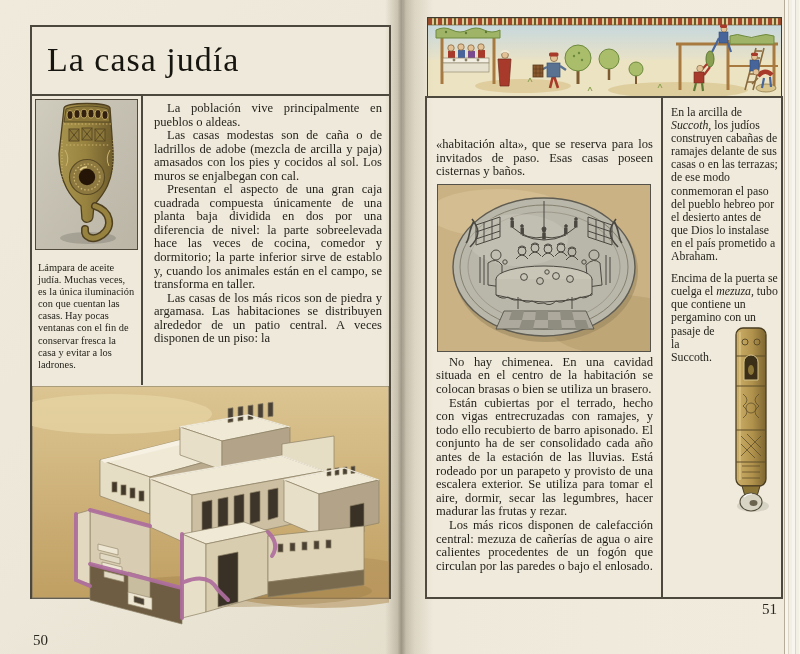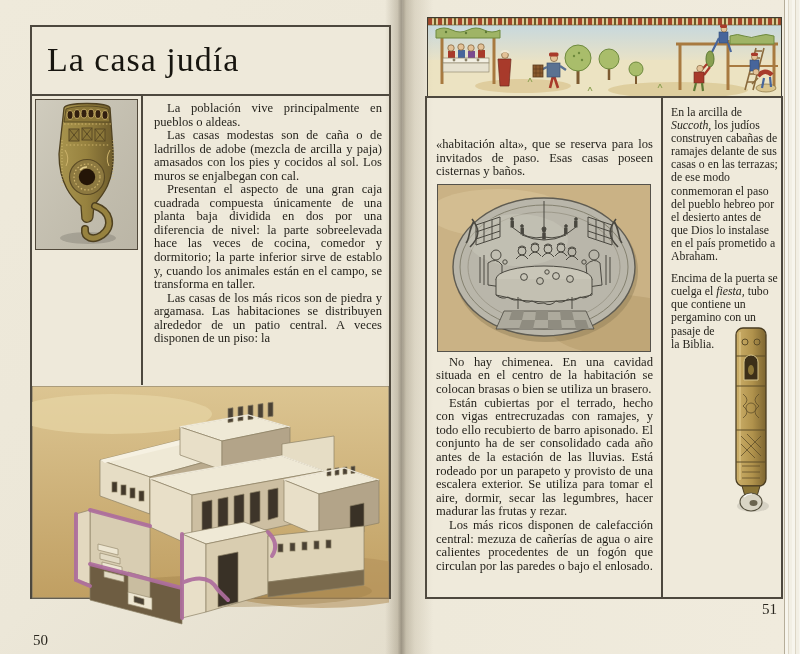--- a/index.html
+++ b/index.html
@@ -106,20 +106,21 @@
               <path d="M29,50 q5,8 1,16 M74,50 q-5,8 -1,16" stroke="#cdb36b" stroke-width="1" fill="none"></path>
               <circle cx="51" cy="77" r="17.5" fill="#8d7940" stroke="#5a4a24" stroke-width="1.2"></circle>
               <circle cx="51" cy="77" r="13" fill="none" stroke="#cdb36b" stroke-width="1.2" stroke-dasharray="1.6 2"></circle>
               <circle cx="51" cy="77" r="8.2" fill="#241507"></circle>
               <path d="M44,70 a9,9 0 0 1 7,-3" stroke="#e4cf8e" stroke-width="1.4" fill="none"></path>
               <path d="M59,106 C74,111 78,126 66,135 C57,141 48,138 49,129" fill="none" stroke="#4f4120" stroke-width="8" stroke-linecap="round"></path>
               <path d="M59,106 C74,111 78,126 66,135 C57,141 48,138 49,129" fill="none" stroke="#97823f" stroke-width="5" stroke-linecap="round"></path>
               <path d="M26,40 L26,86 M77,40 L77,80" stroke="#d8c27a" stroke-width=".8" stroke-dasharray="1 2"></path>
             </svg>
           </figure>
+          <p class="caption">Lámpara de aceite judía. Muchas veces, es la única iluminación con que cuentan las casas. Hay pocas ventanas con el fin de conservar fresca la casa y evitar a los ladrones.</p>
         </aside>
         <div class="main-text">
           <p>La población vive principalmente en pueblos o aldeas.</p>
           <p>Las casas modestas son de caña o de ladrillos de adobe (mezcla de arcilla y paja) amasados con los pies y cocidos al sol. Los muros se enjalbegan con cal.</p>
           <p>Presentan el aspecto de una gran caja cuadrada compuesta únicamente de una planta baja dividida en dos por una diferencia de nivel: la parte sobreelevada hace las veces de cocina, comedor y dormitorio; la parte inferior sirve de establo y, cuando los animales están en el campo, se transforma en taller.</p>
           <p>Las casas de los más ricos son de piedra y argamasa. Las habitaciones se distribuyen alrededor de un patio central. A veces disponen de un piso: la</p>
         </div>
       </div>
     </div>
 
@@ -434,21 +435,21 @@
           </svg>
         </figure>
 
         <p>No hay chimenea. En una cavidad situada en el centro de la habitación se colocan brasas o bien se utiliza un brasero.</p>
         <p>Están cubiertas por el terrado, hecho con vigas entrecruzadas con ramajes, y todo ello recubierto de barro apisonado. El conjunto ha de ser consolidado cada año antes de la estación de las lluvias. Está rodeado por un parapeto y provisto de una escalera exterior. Se utiliza para tomar el aire, dormir, secar las legumbres, hacer madurar las frutas y rezar.</p>
         <p>Los más ricos disponen de calefacción central: mezuza de cañerías de agua o aire calientes procedentes de un fogón que circulan por las paredes o bajo el enlosado.</p>
       </div>
 
       <div class="col-side">
         <p class="note"><span>En la arcilla de </span><i>Succoth,</i><span> los judíos construyen cabañas de ramajes delante de sus casas o en las terrazas; de ese modo conmemoran el paso del pueblo hebreo por el desierto antes de que Dios lo instalase en el país prometido a Abraham.</span></p>
-        <p class="note"><span>Encima de la puerta se cuelga el </span><i>fiesta,</i><span> tubo que contiene un pergamino con un </span><span class="mezuza-float">
+        <p class="note"><span>Encima de la puerta se cuelga el </span><i>mezuza,</i><span> tubo que contiene un pergamino con un </span><span class="mezuza-float">
           <svg width="56" height="188" viewBox="0 0 56 188">
             <defs>
               <linearGradient id="mez" x1="0" y1="0" x2="1" y2="0">
                 <stop offset="0" stop-color="#cdb06a"></stop>
                     <stop offset=".55" stop-color="#b0924c"></stop>
                     <stop offset="1" stop-color="#7d6530"></stop>
               </linearGradient>
             </defs>
             <ellipse cx="30" cy="180" rx="16" ry="6" fill="#000" opacity=".1"></ellipse>
             <rect x="13" y="2" width="30" height="158" rx="7" fill="url(#mez)" stroke="#4a3d22" stroke-width="1.3"></rect>
@@ -462,21 +463,21 @@
               <path d="M20,68 q8,6 0,12 q8,6 0,12 M36,68 q-8,6 0,12 q-8,6 0,12"></path>
               <circle cx="28" cy="82" r="5"></circle>
               <path d="M18,110 l20,20 M38,110 l-20,20 M18,118 l14,14 M24,108 l14,14"></path>
               <path d="M19,140 h18 M19,146 h18 M19,152 h18"></path>
             </g>
             <path d="M19,160 L37,160 L34,170 L22,170 Z" fill="#8a7436" stroke="#4a3d22" stroke-width="1"></path>
             <ellipse cx="28" cy="176" rx="11" ry="9" fill="#d9d5c5" stroke="#55503e" stroke-width="1.1"></ellipse>
             <ellipse cx="30.5" cy="177" rx="4" ry="3" fill="#6a644f"></ellipse>
             <path d="M21,171 a9,7 0 0 1 8,-3" stroke="#fff" stroke-width="1.2" fill="none" opacity=".8"></path>
           </svg>
-        </span><span>pasaje de la Biblia.</span></p>
+        </span><span>pasaje de la Succoth.</span></p>
       </div>
     </div>
     <div class="pagenum pagenum-right">51</div>
   </div>
 
   <div class="gutter"></div>
   <div class="fore-edge"></div>
 </div>
 
 </body></html>

